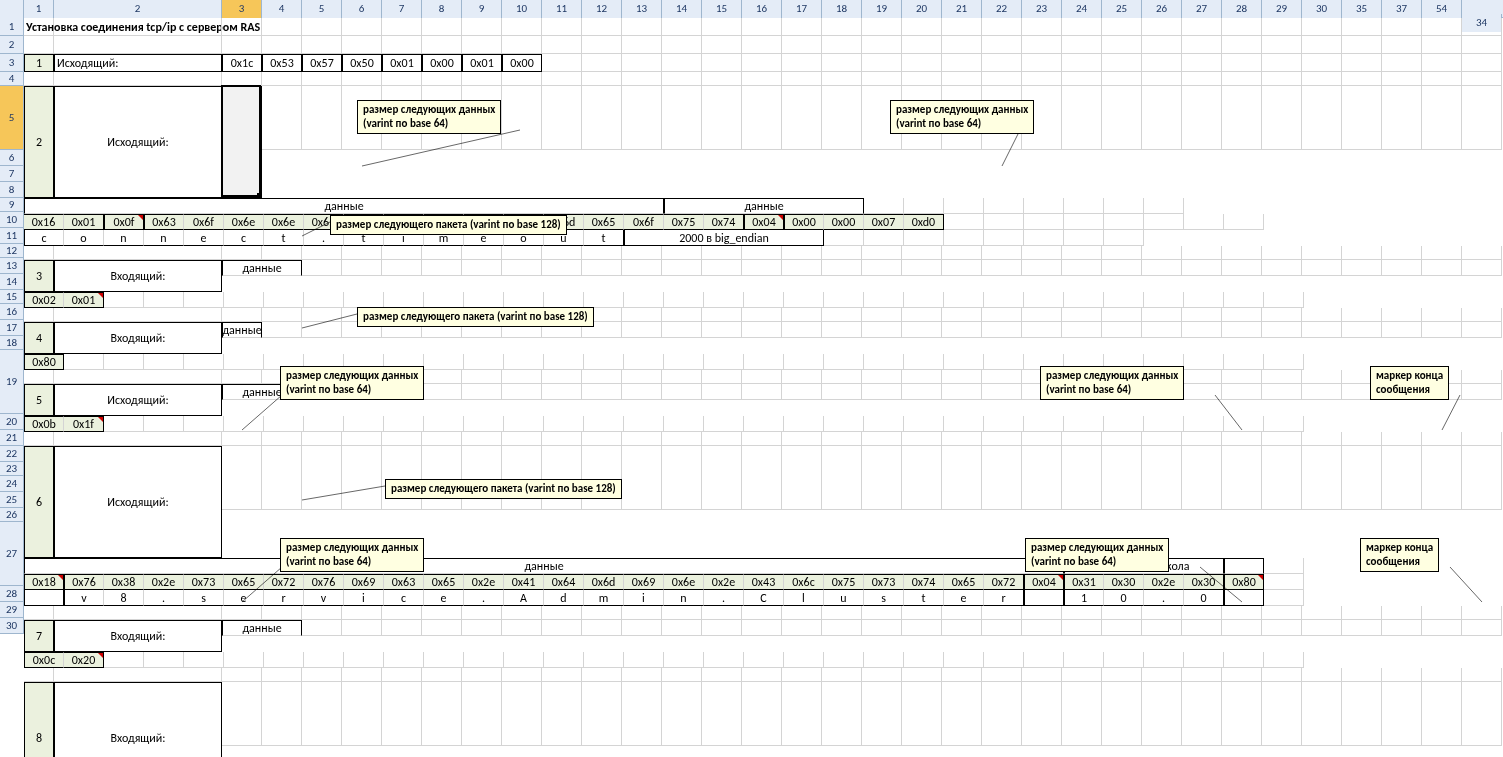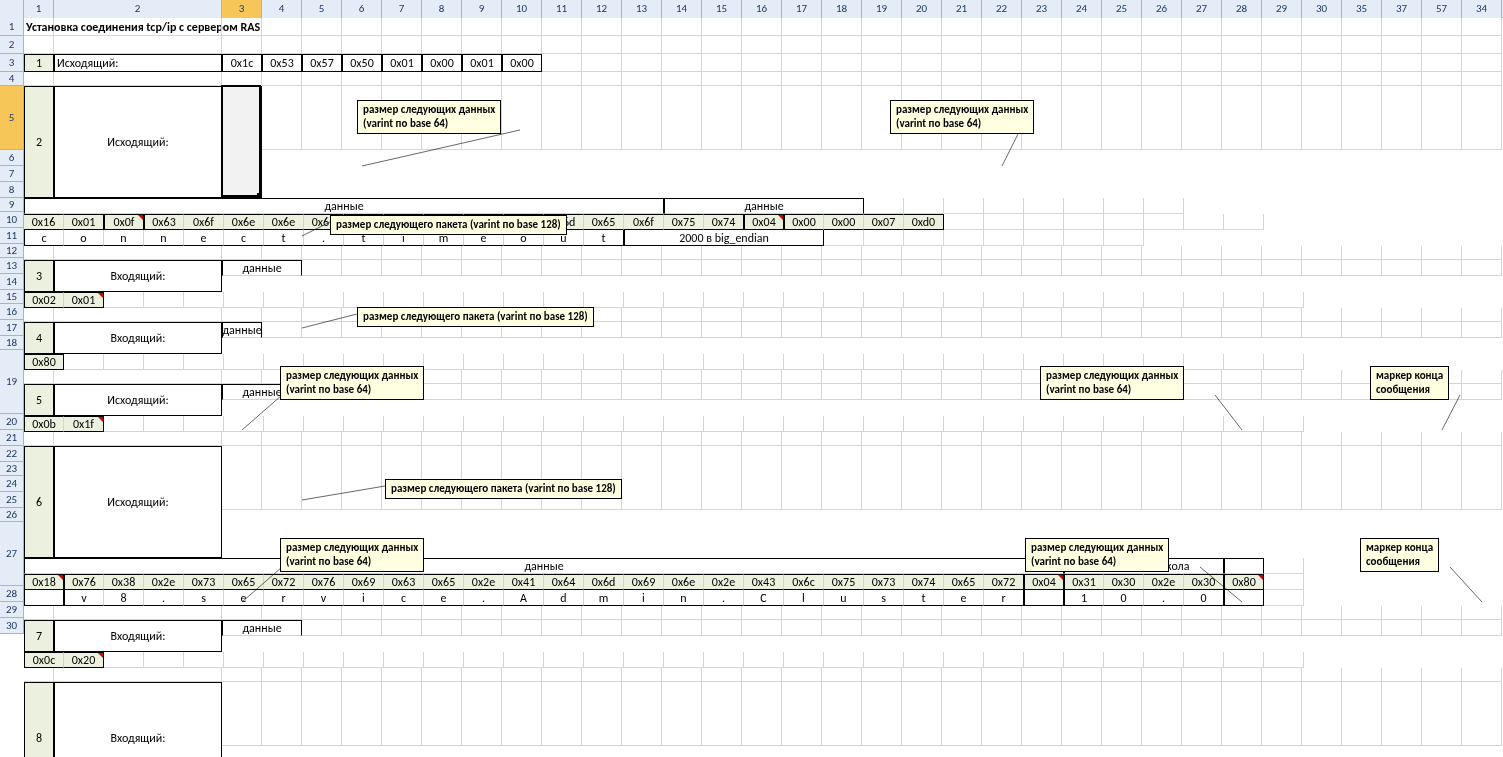--- a/index.html
+++ b/index.html
@@ -137,22 +137,22 @@
       <div class="ch" style="width: 40px;">23</div>
       <div class="ch" style="width: 40px;">24</div>
       <div class="ch" style="width: 40px;">25</div>
       <div class="ch" style="width: 40px;">26</div>
       <div class="ch" style="width: 40px;">27</div>
       <div class="ch" style="width: 40px;">28</div>
       <div class="ch" style="width: 40px;">29</div>
       <div class="ch" style="width: 40px;">30</div>
       <div class="ch" style="width: 40px;">35</div>
       <div class="ch" style="width: 40px;">37</div>
-      <div class="ch" style="width: 40px;">57</div>
-      <div class="ch" style="width: 40px;">34</div>
+      <div class="ch" style="width: 40px;">54</div>
+      <div class="ch" style="width: 40px; margin-top: 14px;">34</div>
     </div>
   <div class="row-headers">
       <div class="rh" style="height: 18px;">1</div>
       <div class="rh" style="height: 18px;">2</div>
       <div class="rh" style="height: 18px;">3</div>
       <div class="rh" style="height: 14px;">4</div>
       <div class="rh active" style="height: 64px;">5</div>
       <div class="rh" style="height: 16px;">6</div>
       <div class="rh" style="height: 16px;">7</div>
       <div class="rh" style="height: 16px;">8</div>

